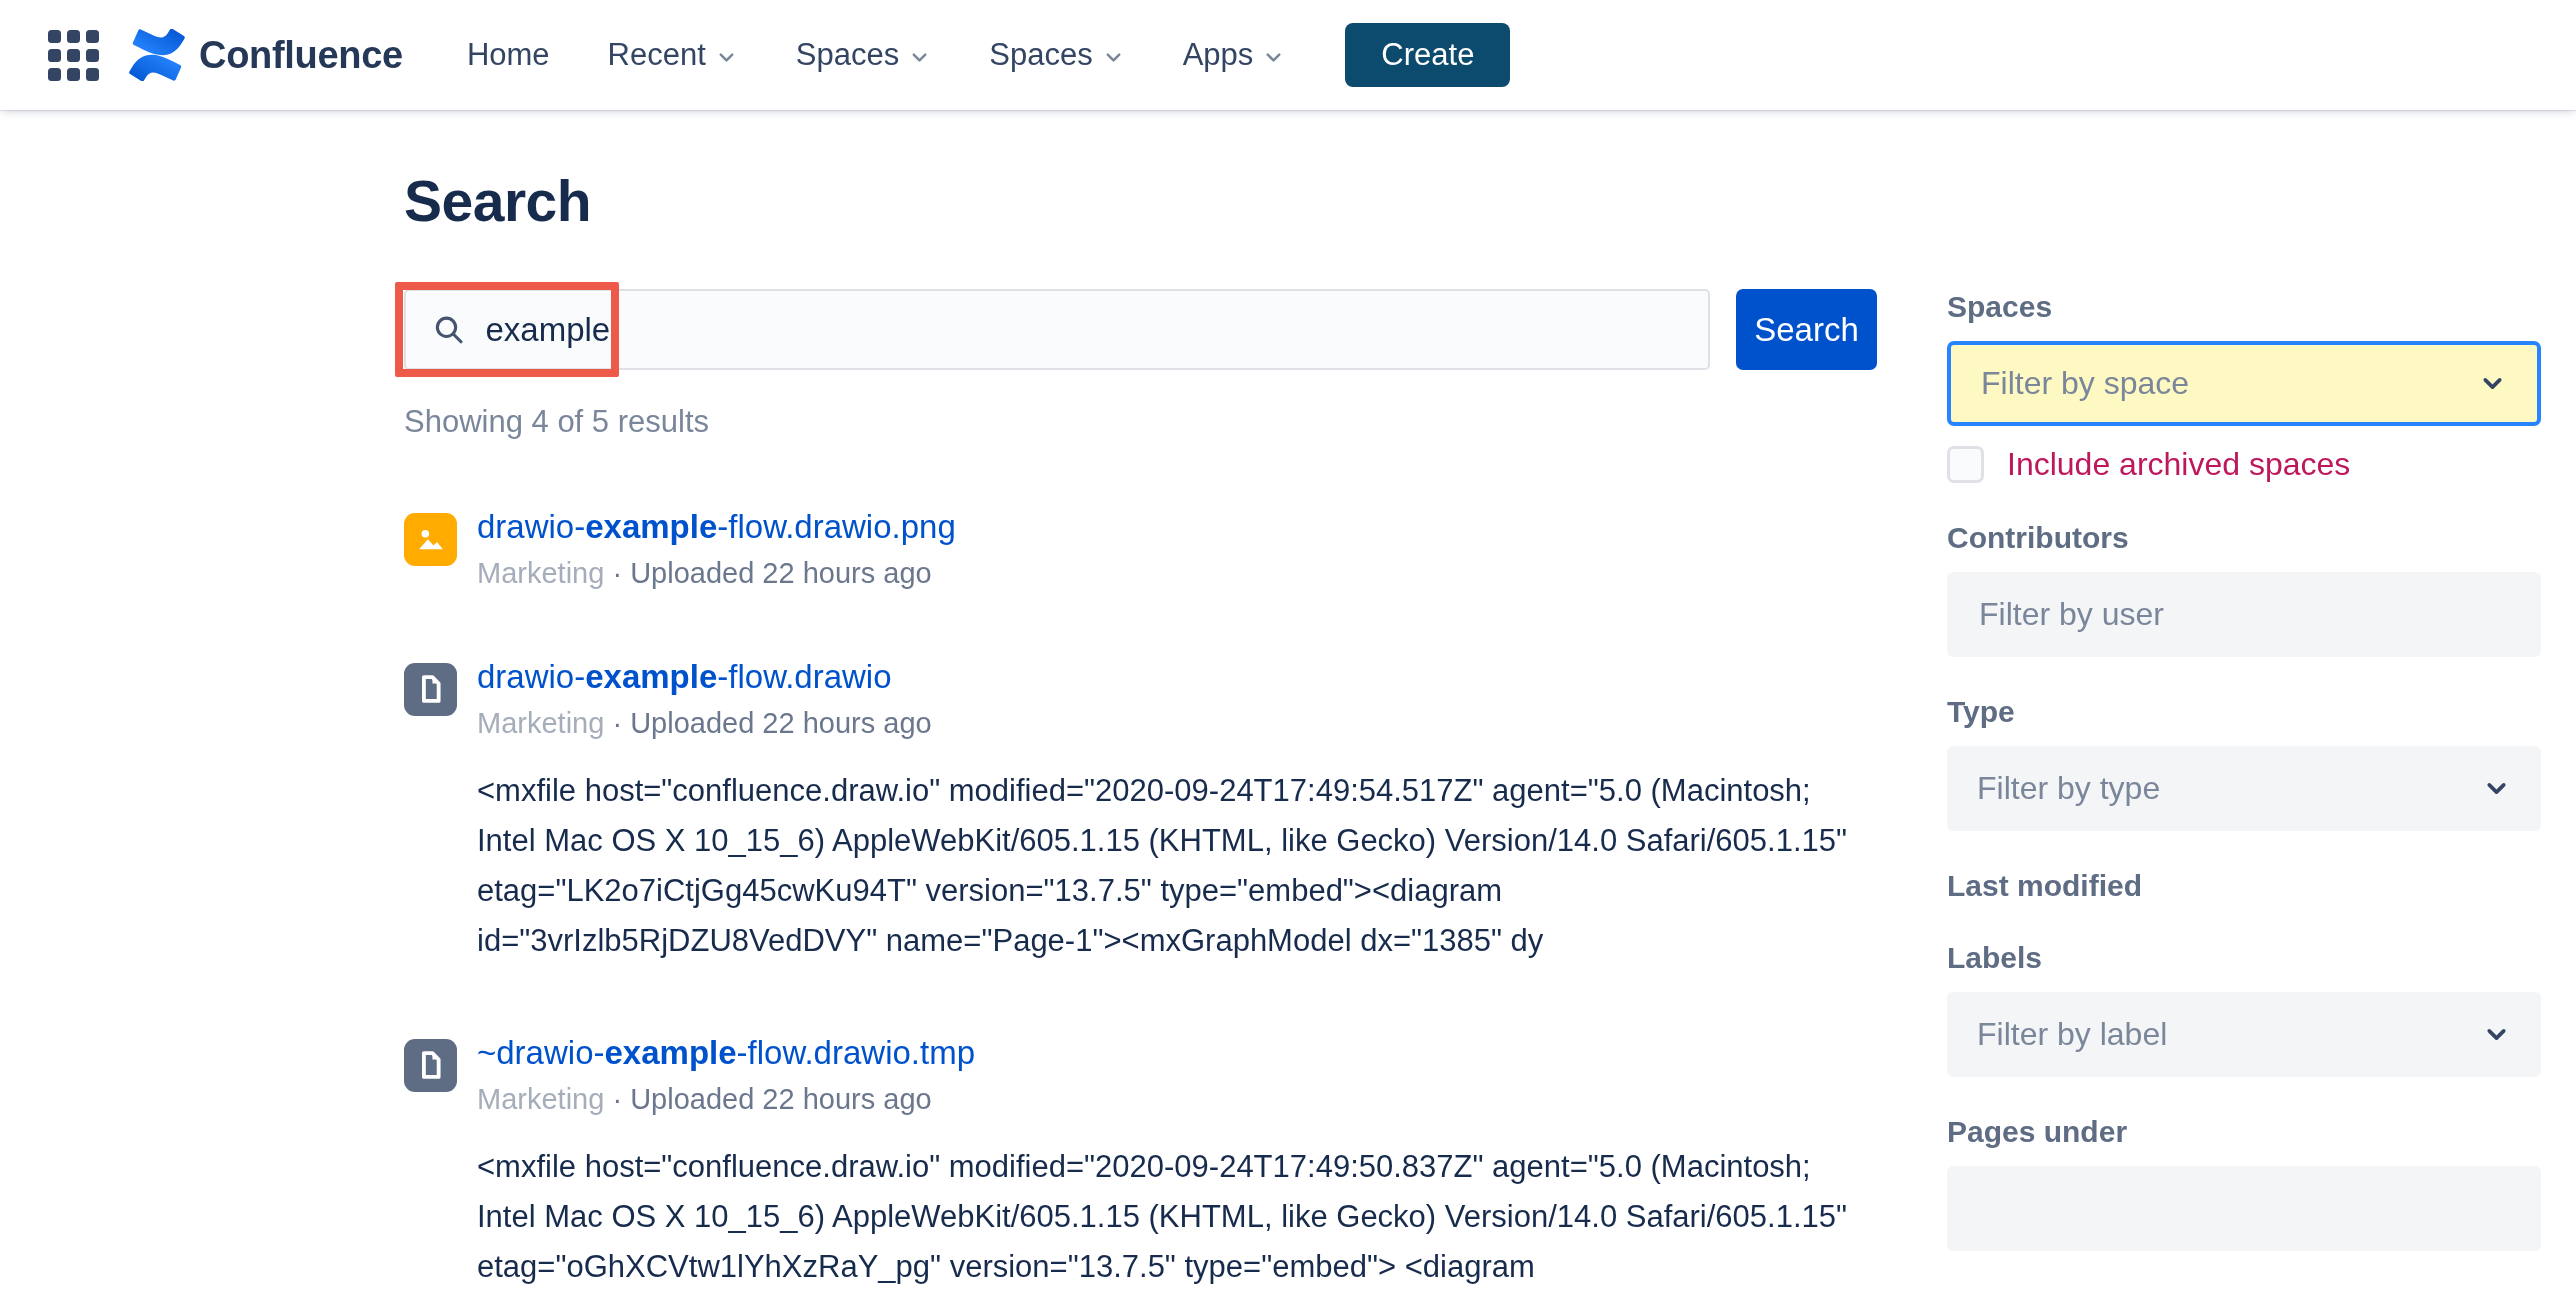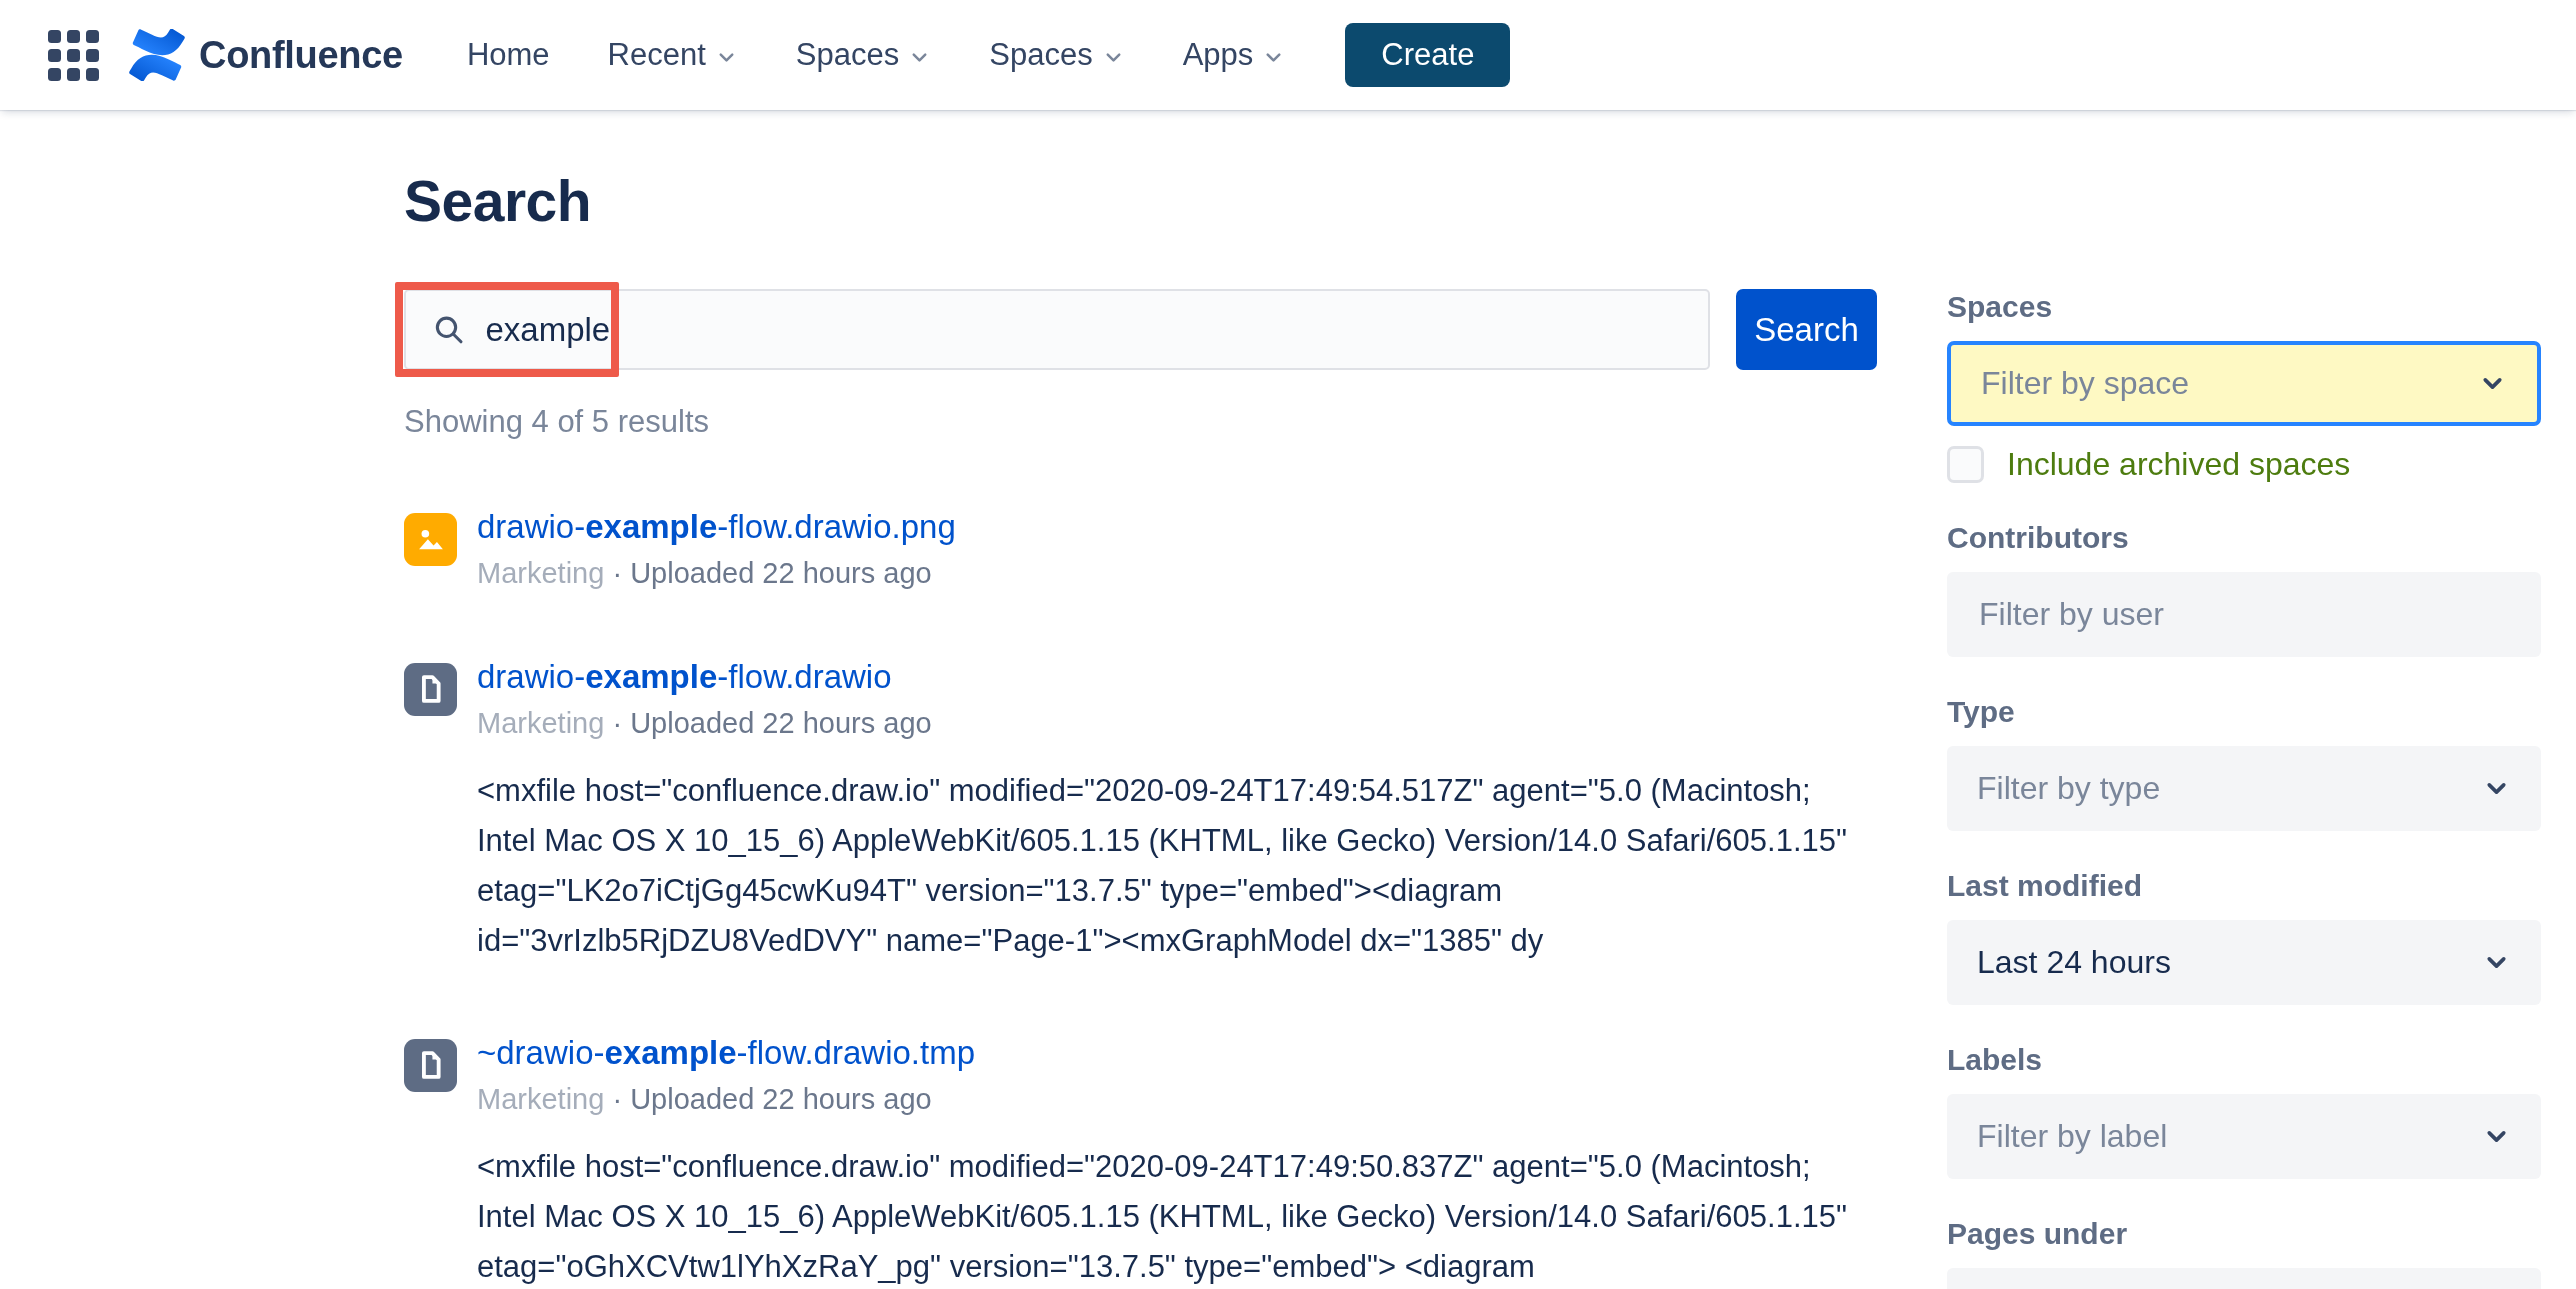--- a/index.html
+++ b/index.html
@@ -99,21 +99,21 @@
   .filter-control input {
     border: none; outline: none; background: transparent; width: 100%;
     font-family: inherit; font-size: 32px; color: #172B4D;
   }
   .filter-control input::placeholder { color: #7A869A; opacity: 1; }
   .checkbox-row { margin-top: 20px; display: flex; align-items: center; gap: 23px; }
   .checkbox {
     width: 37px; height: 37px; flex: 0 0 37px;
     background: #FAFBFC; border: 3px solid #DFE1E6; border-radius: 7px; cursor: pointer;
   }
-  .checkbox-label { font-size: 32px; color: #4d7c0f; }
+  .checkbox-label { font-size: 32px; color: #be185d; }
 </style>
 </head>
 <body>
 
 <header class="header">
   <div class="appswitcher">
     <i></i>
       <i></i>
       <i></i>
       <i></i>
@@ -266,26 +266,20 @@
       <div class="filter-control">
         <span>Filter by type</span>
         <svg width="29" height="29" viewBox="0 0 24 24" fill="none" stroke="#344563" stroke-width="3" stroke-linecap="round" stroke-linejoin="round">
             <polyline points="6 9 12 15 18 9"></polyline>
           </svg>
       </div>
     </div>
 
     <div class="filter-section">
       <div class="filter-label">Last modified</div>
-      <div class="filter-control">
-        <span class="selected-value">Last 24 hours</span>
-        <svg width="29" height="29" viewBox="0 0 24 24" fill="none" stroke="#344563" stroke-width="3" stroke-linecap="round" stroke-linejoin="round">
-            <polyline points="6 9 12 15 18 9"></polyline>
-          </svg>
-      </div>
     </div>
 
     <div class="filter-section">
       <div class="filter-label">Labels</div>
       <div class="filter-control">
         <span>Filter by label</span>
         <svg width="29" height="29" viewBox="0 0 24 24" fill="none" stroke="#344563" stroke-width="3" stroke-linecap="round" stroke-linejoin="round">
             <polyline points="6 9 12 15 18 9"></polyline>
           </svg>
       </div>

